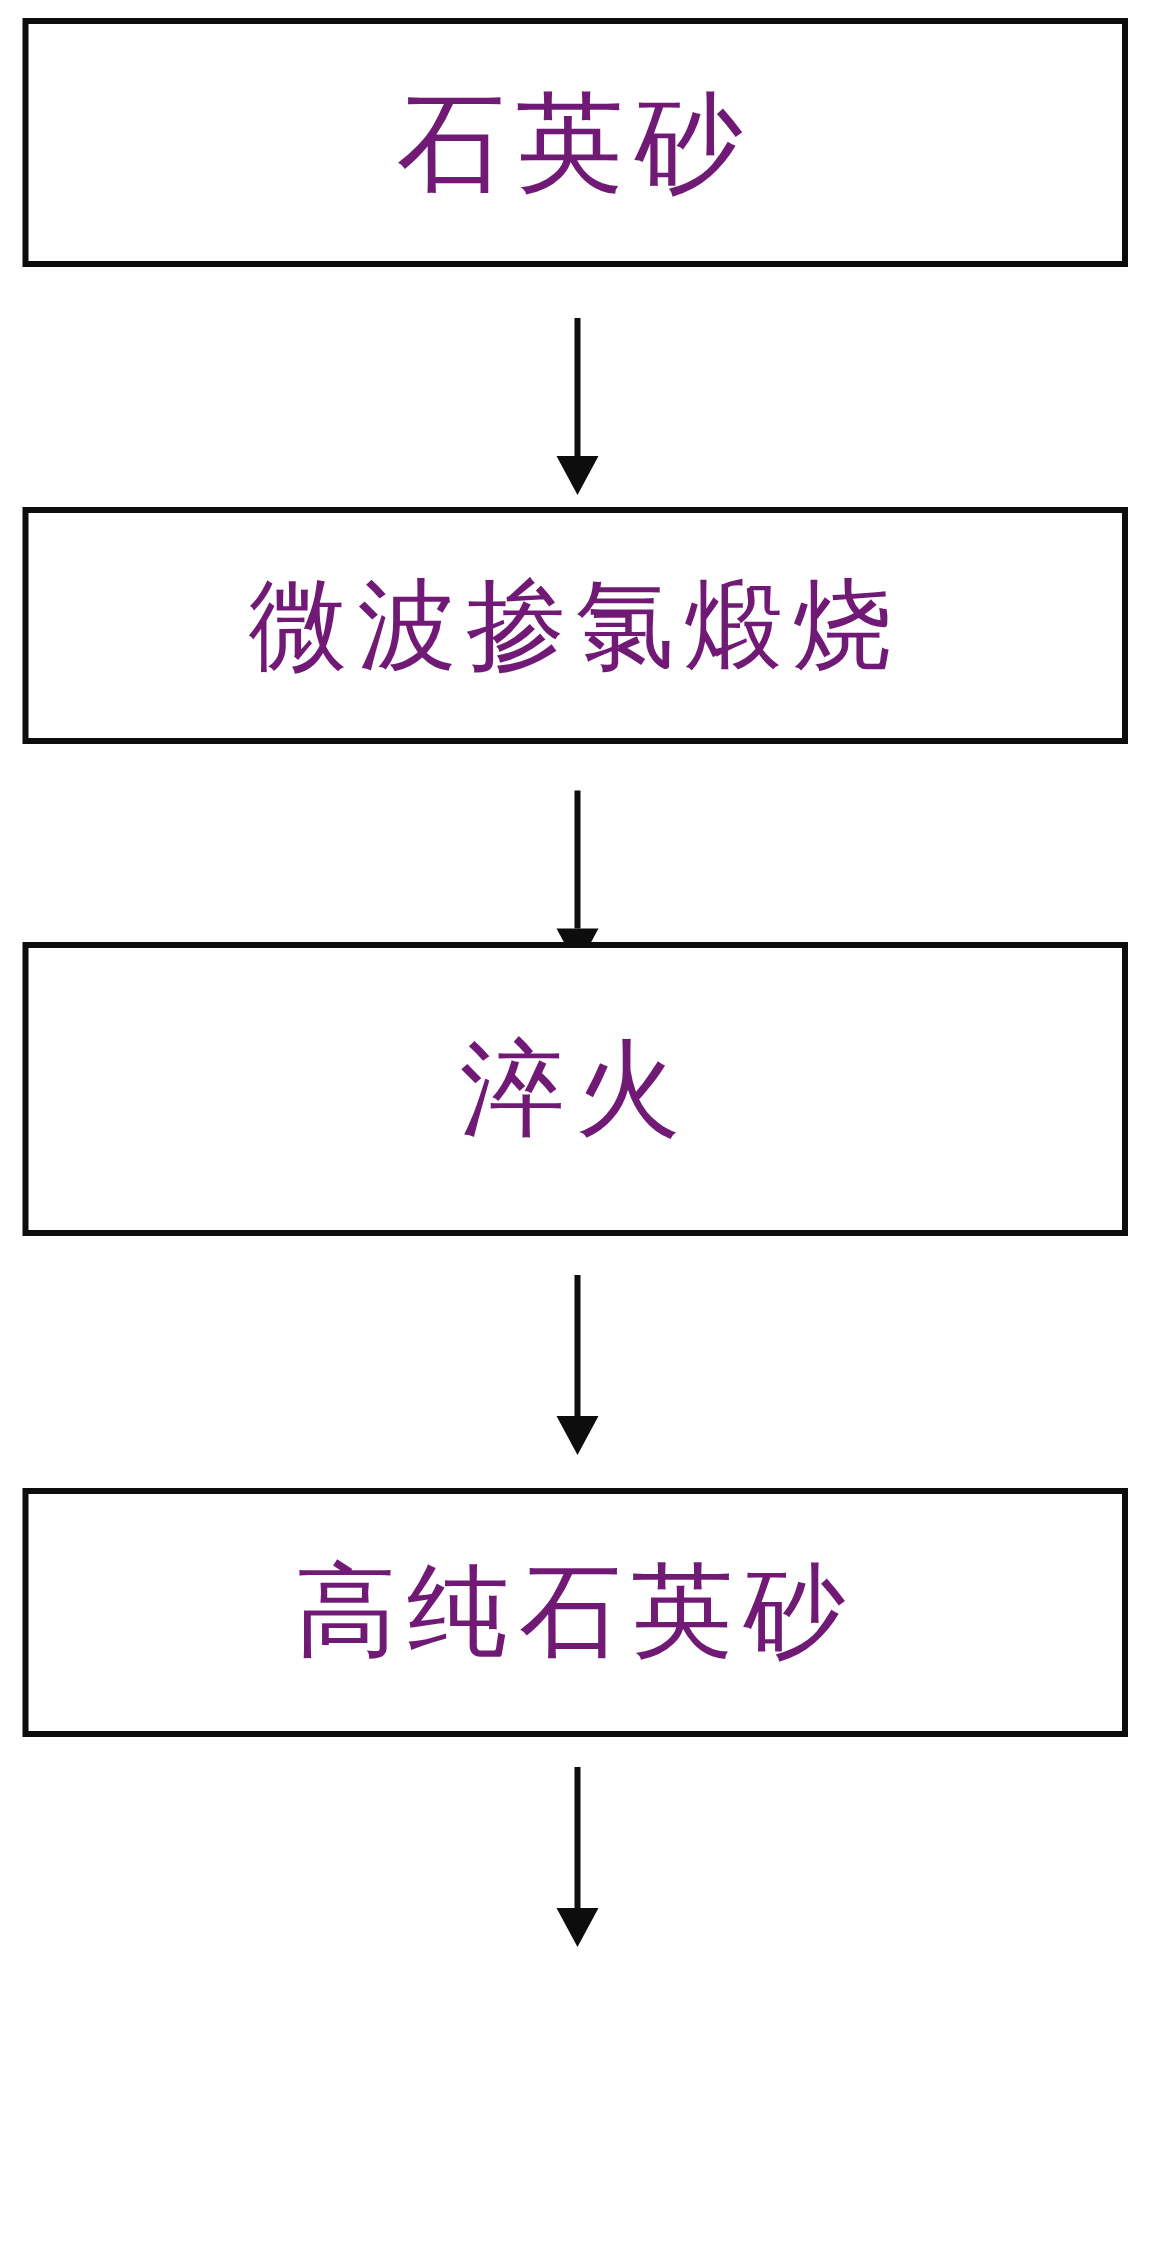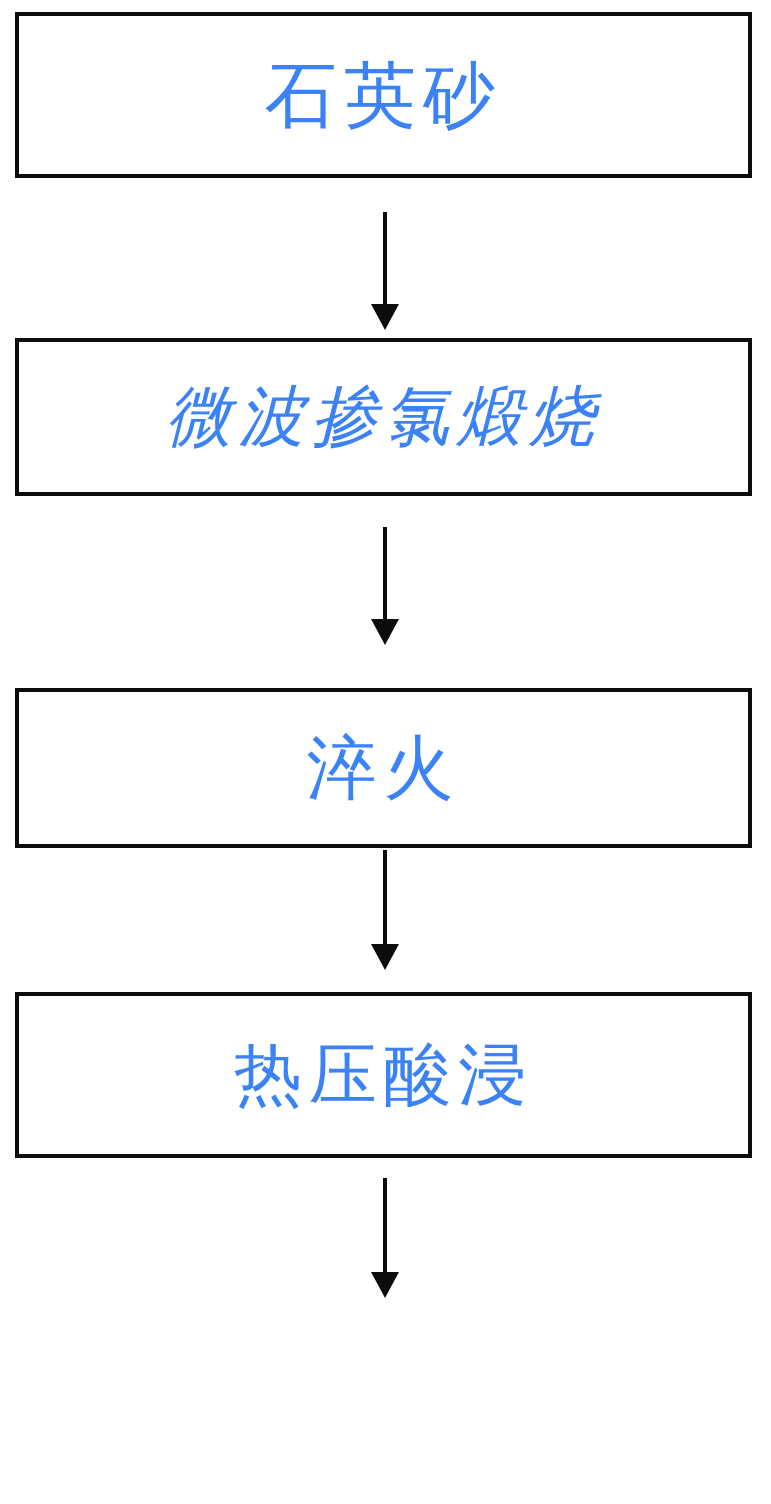--- a/index.html
+++ b/index.html
@@ -30,37 +30,37 @@
     box-sizing: border-box;
     background: #ffffff;
     border: 4px solid #0d0d0d;
     display: flex;
     align-items: center;
     justify-content: center;
   }
 
   .node-label {
     font-family: "DejaVu Serif", "Liberation Serif", serif;
-    color: #3b82f6;
+    color: #701a75;
     letter-spacing: 0.10em;
     line-height: 1;
     white-space: nowrap;
     text-align: left;
     font-weight: 400;
   }
 
   
   #node-0 { top: 12px;   height: 166px; }
   #node-1 { top: 338px;  height: 158px; }
-  #node-2 { top: 688px;  height: 160px; }
+  #node-2 { top: 628px;  height: 196px; }
   #node-3 { top: 992px;  height: 166px; }
   #node-4 { top: 1340px; height: 144px; }
 
   #node-0 .node-label { font-size: 72px; }
-  #node-1 .node-label { font-size: 66px; font-style: italic; }
+  #node-1 .node-label { font-size: 66px; }
   #node-2 .node-label { font-size: 70px; }
   #node-3 .node-label { font-size: 68px; }
   #node-4 .node-label { font-size: 68px; }
 
   .arrow {
     position: absolute;
     left: 371px;
     width: 28px;
   }
   .arrow .shaft {
@@ -116,21 +116,21 @@
   <div class="node-box" id="node-2">
     <span class="node-label">淬火</span>
   </div>
 
   <div class="arrow" id="arrow-2">
     <div class="shaft"></div>
     <div class="head"></div>
   </div>
 
   <div class="node-box" id="node-3">
-    <span class="node-label">热压酸浸</span>
+    <span class="node-label">高纯石英砂</span>
   </div>
 
   <div class="arrow" id="arrow-3">
     <div class="shaft"></div>
     <div class="head"></div>
   </div>
 
 
 </div>
 

